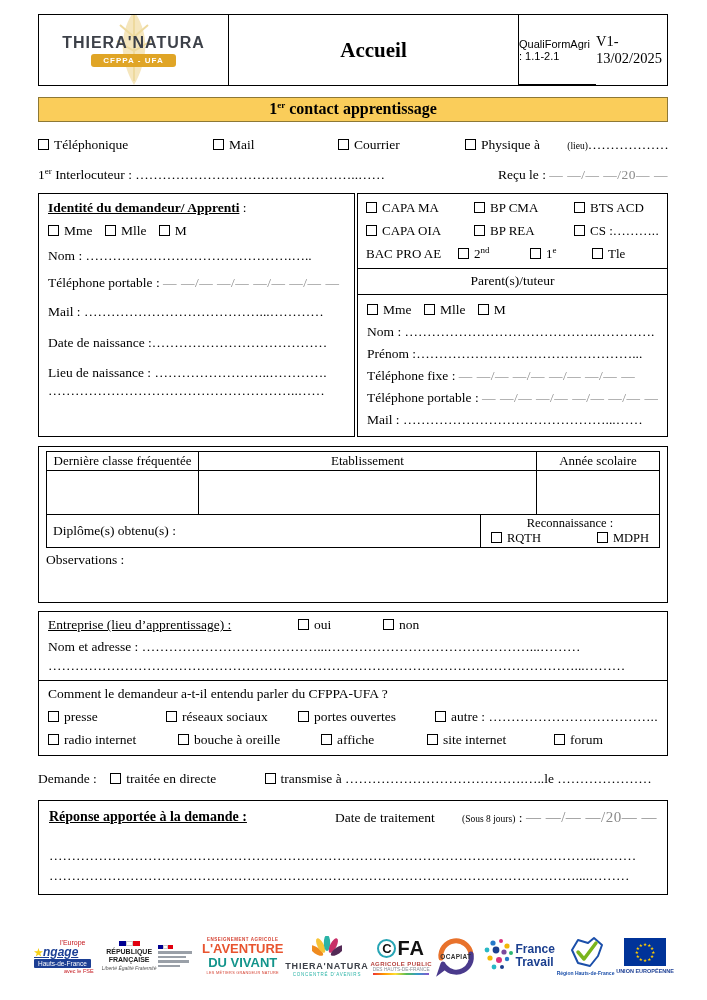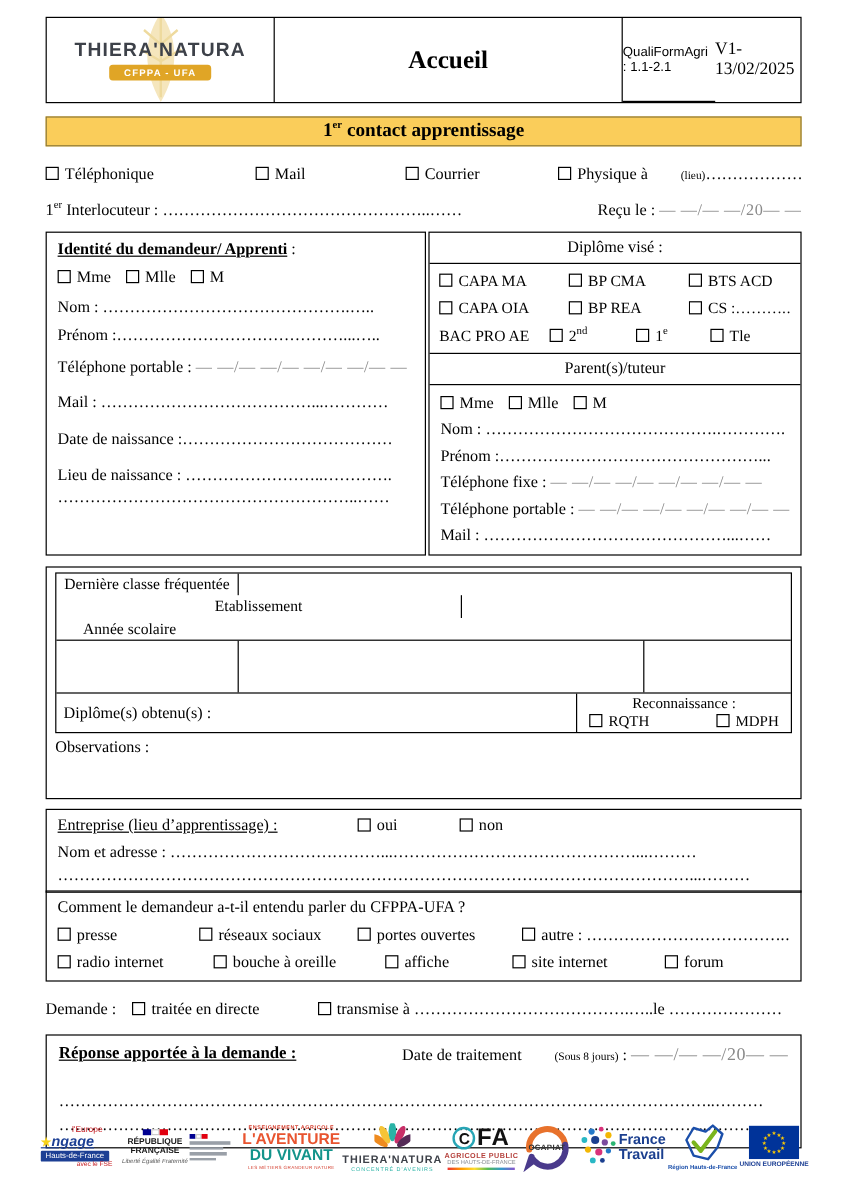--- a/index.html
+++ b/index.html
@@ -51,21 +51,21 @@
   .pfields { padding:5px 9px 8px; font-size:13.5px; }
   .pfields > div { margin-top:6px; }
   .pfields .pf0 { margin-top:2px; }
   sup { font-size:9px; vertical-align:super; line-height:0; }
 
   
   .school { margin-top:9px; border:1.6px solid #000; padding:4px 7px 6px; }
   .stable { border:1px solid #000; }
   .st-head, .st-empty { display:flex; }
   .st-head > div { border-right:1px solid #000; text-align:center; font-size:13px; line-height:1.1; padding:2px 4px; }
-  .st-head { border-bottom:1px solid #000;flex-direction:column; }
+  .st-head { border-bottom:1px solid #000; }
   .st-empty { border-bottom:1px solid #000; height:44px; }
   .st-empty > div { border-right:1px solid #000; }
   .sc1 { width:152px; } .sc2 { width:338px; } .sc3 { width:122px; border-right:none !important; }
   .st-bot { display:flex; }
   .st-bot .sb1 { width:434px; border-right:1px solid #000; font-size:13.5px; display:flex; align-items:center; padding:2px 6px; }
   .st-bot .sb2 { flex:1; text-align:center; font-size:12.5px; line-height:1.2; padding:1px 2px; }
   .st-bot .rec-opts { display:flex; justify-content:space-between; padding:0 8px; }
   .obs { font-size:13.5px; margin-top:4px; min-height:44px; }
 
   
@@ -163,30 +163,28 @@
     <div class="cols">
 
       <div class="col-l">
         <div><span class="t">Identité du demandeur/ Apprenti</span><span> :</span></div>
         <div class="civ">
           <span class="cb"></span><span>Mme</span>
           <span class="cb" style="margin-left:9px"></span><span>Mlle</span>
           <span class="cb" style="margin-left:9px"></span><span>M</span>
         </div>
         <div class="f1 fieldline"><span>Nom : </span><span>……………………………………….…..</span></div>
-        <div class="f2 fieldline"><span>Prénom :</span><span>……………………………………...…..</span></div>
         <div class="f3 fieldline"><span>Téléphone portable : </span><span class="mask">— —/— —/— —/— —/— —</span></div>
         <div class="f4 fieldline"><span>Mail : </span><span>…………………………………...…………</span></div>
         <div class="f5 fieldline"><span>Date de naissance :</span><span>…………………………………</span></div>
         <div class="f6 fieldline"><span>Lieu de naissance : </span><span>……………………..………….</span></div>
         <div class="f8 fieldline"><span>………………………………………………..……</span></div>
       </div>
 
       <div class="col-r">
-        <div class="sec-head bb">Diplôme visé :</div>
         <div class="dgrid">
           <div class="drow">
             <span class="dc1"><span class="cb"></span><span>CAPA MA</span></span>
             <span class="dc2"><span class="cb"></span><span>BP CMA</span></span>
             <span><span class="cb"></span><span>BTS ACD</span></span>
           </div>
           <div class="drow">
             <span class="dc1"><span class="cb"></span><span>CAPA OIA</span></span>
             <span class="dc2"><span class="cb"></span><span>BP REA</span></span>
             <span class="fieldline" style="flex:1"><span class="cb"></span><span>CS :</span><span>……….………..</span></span>

